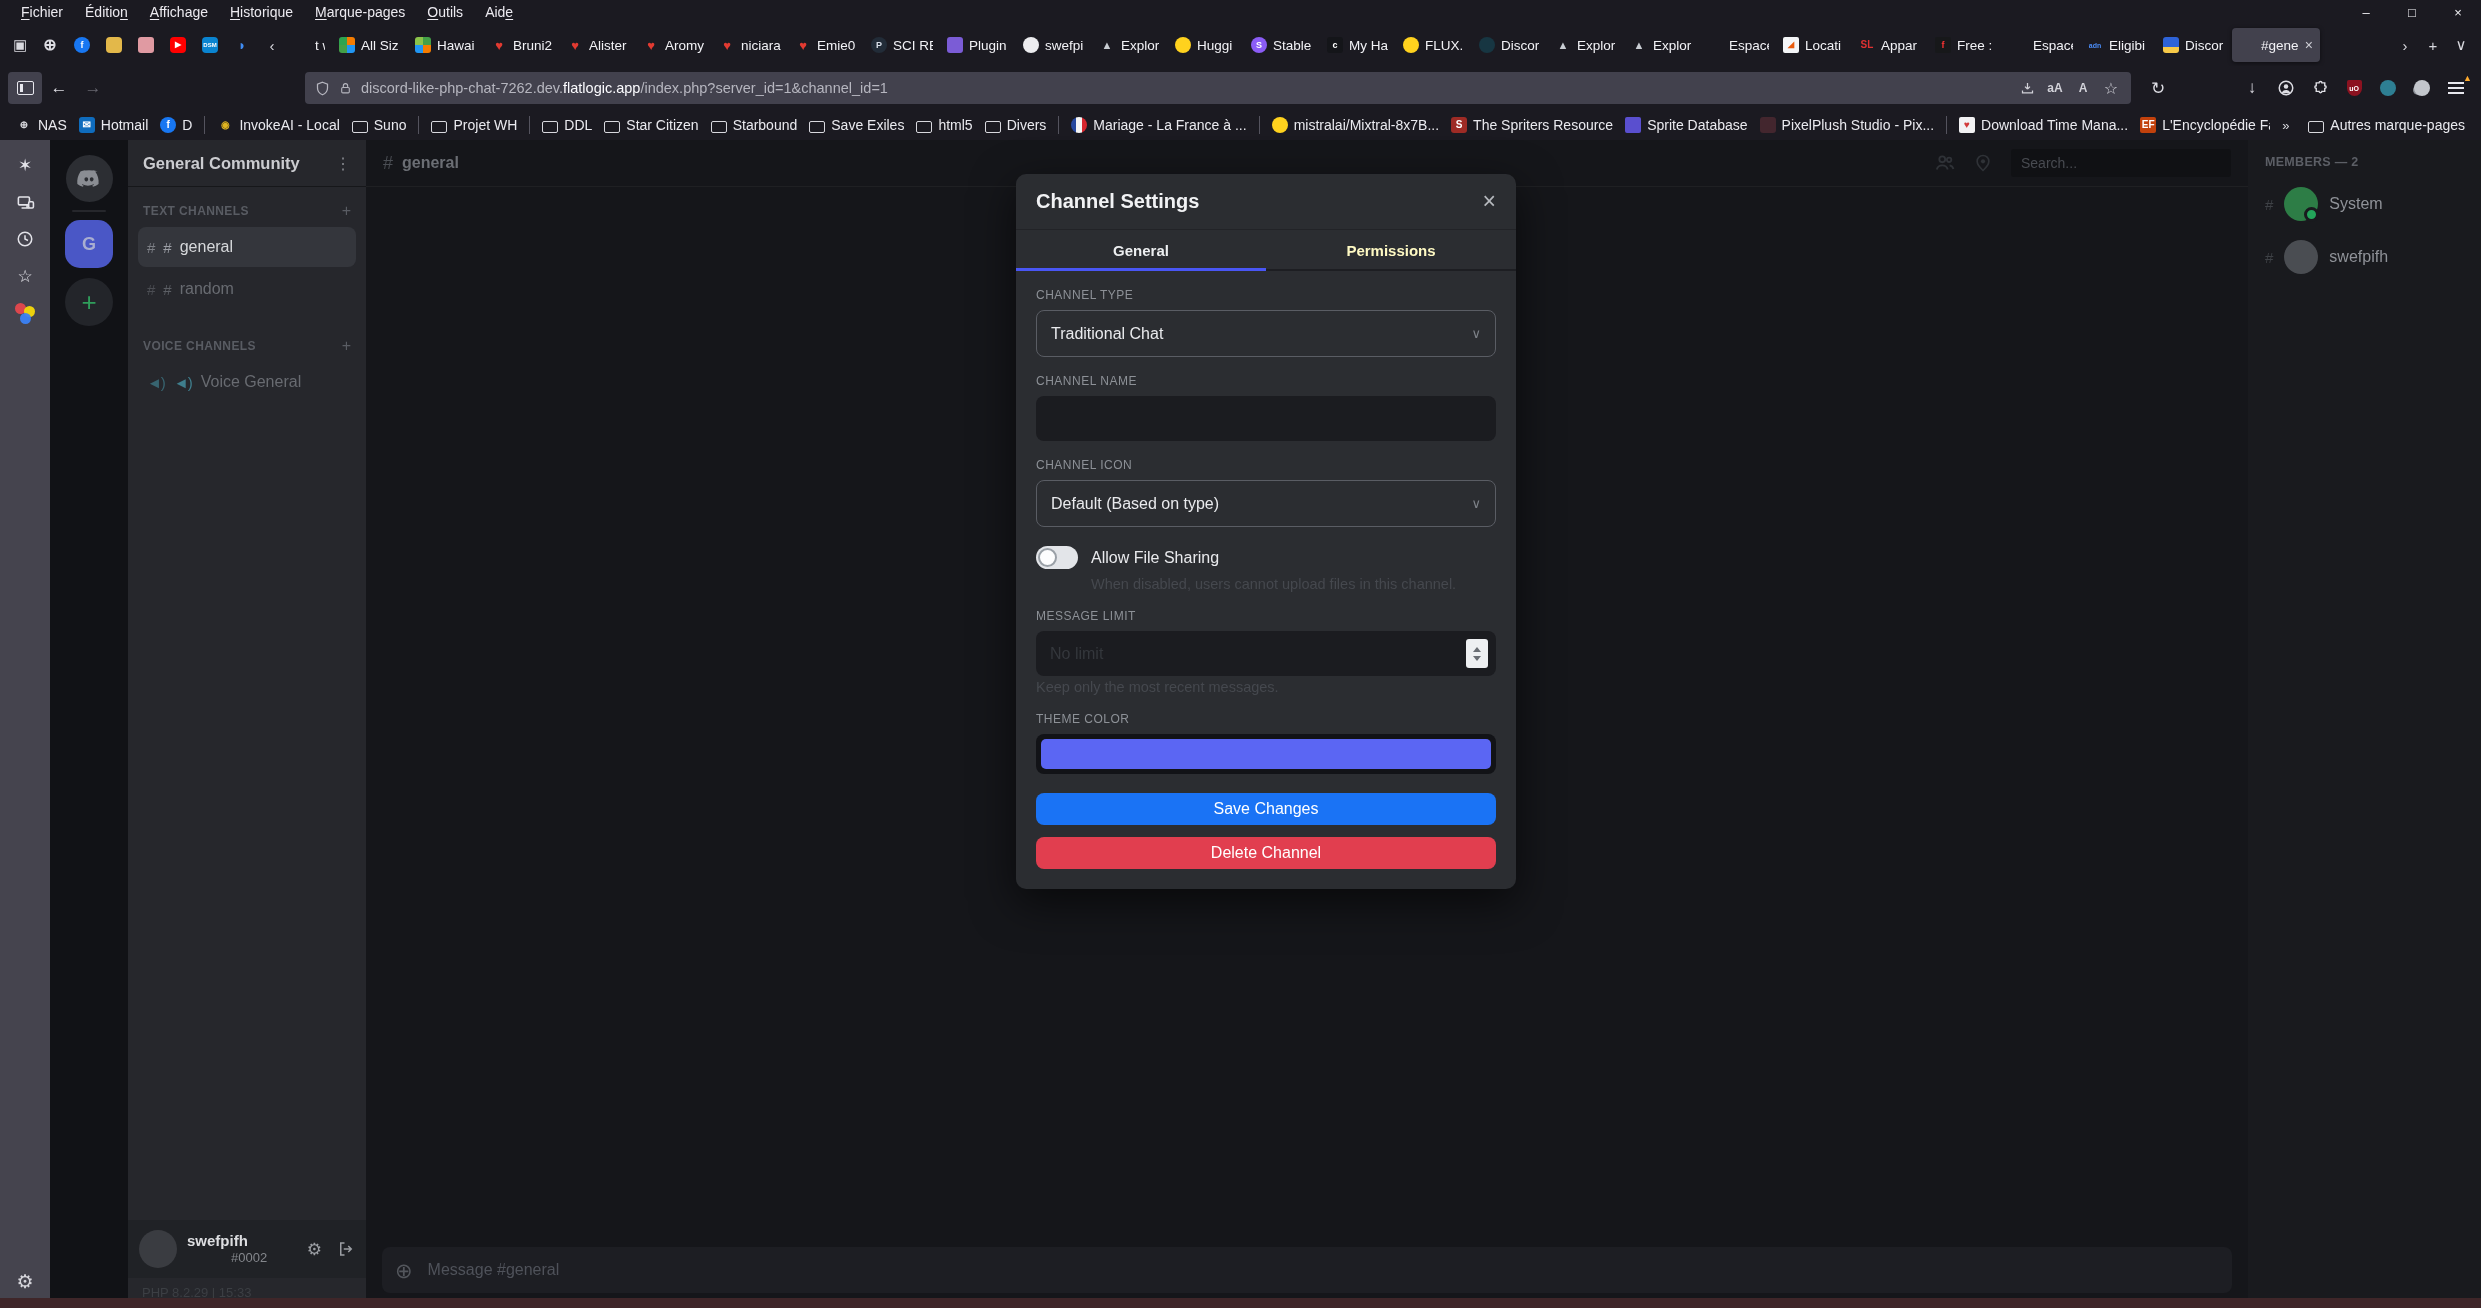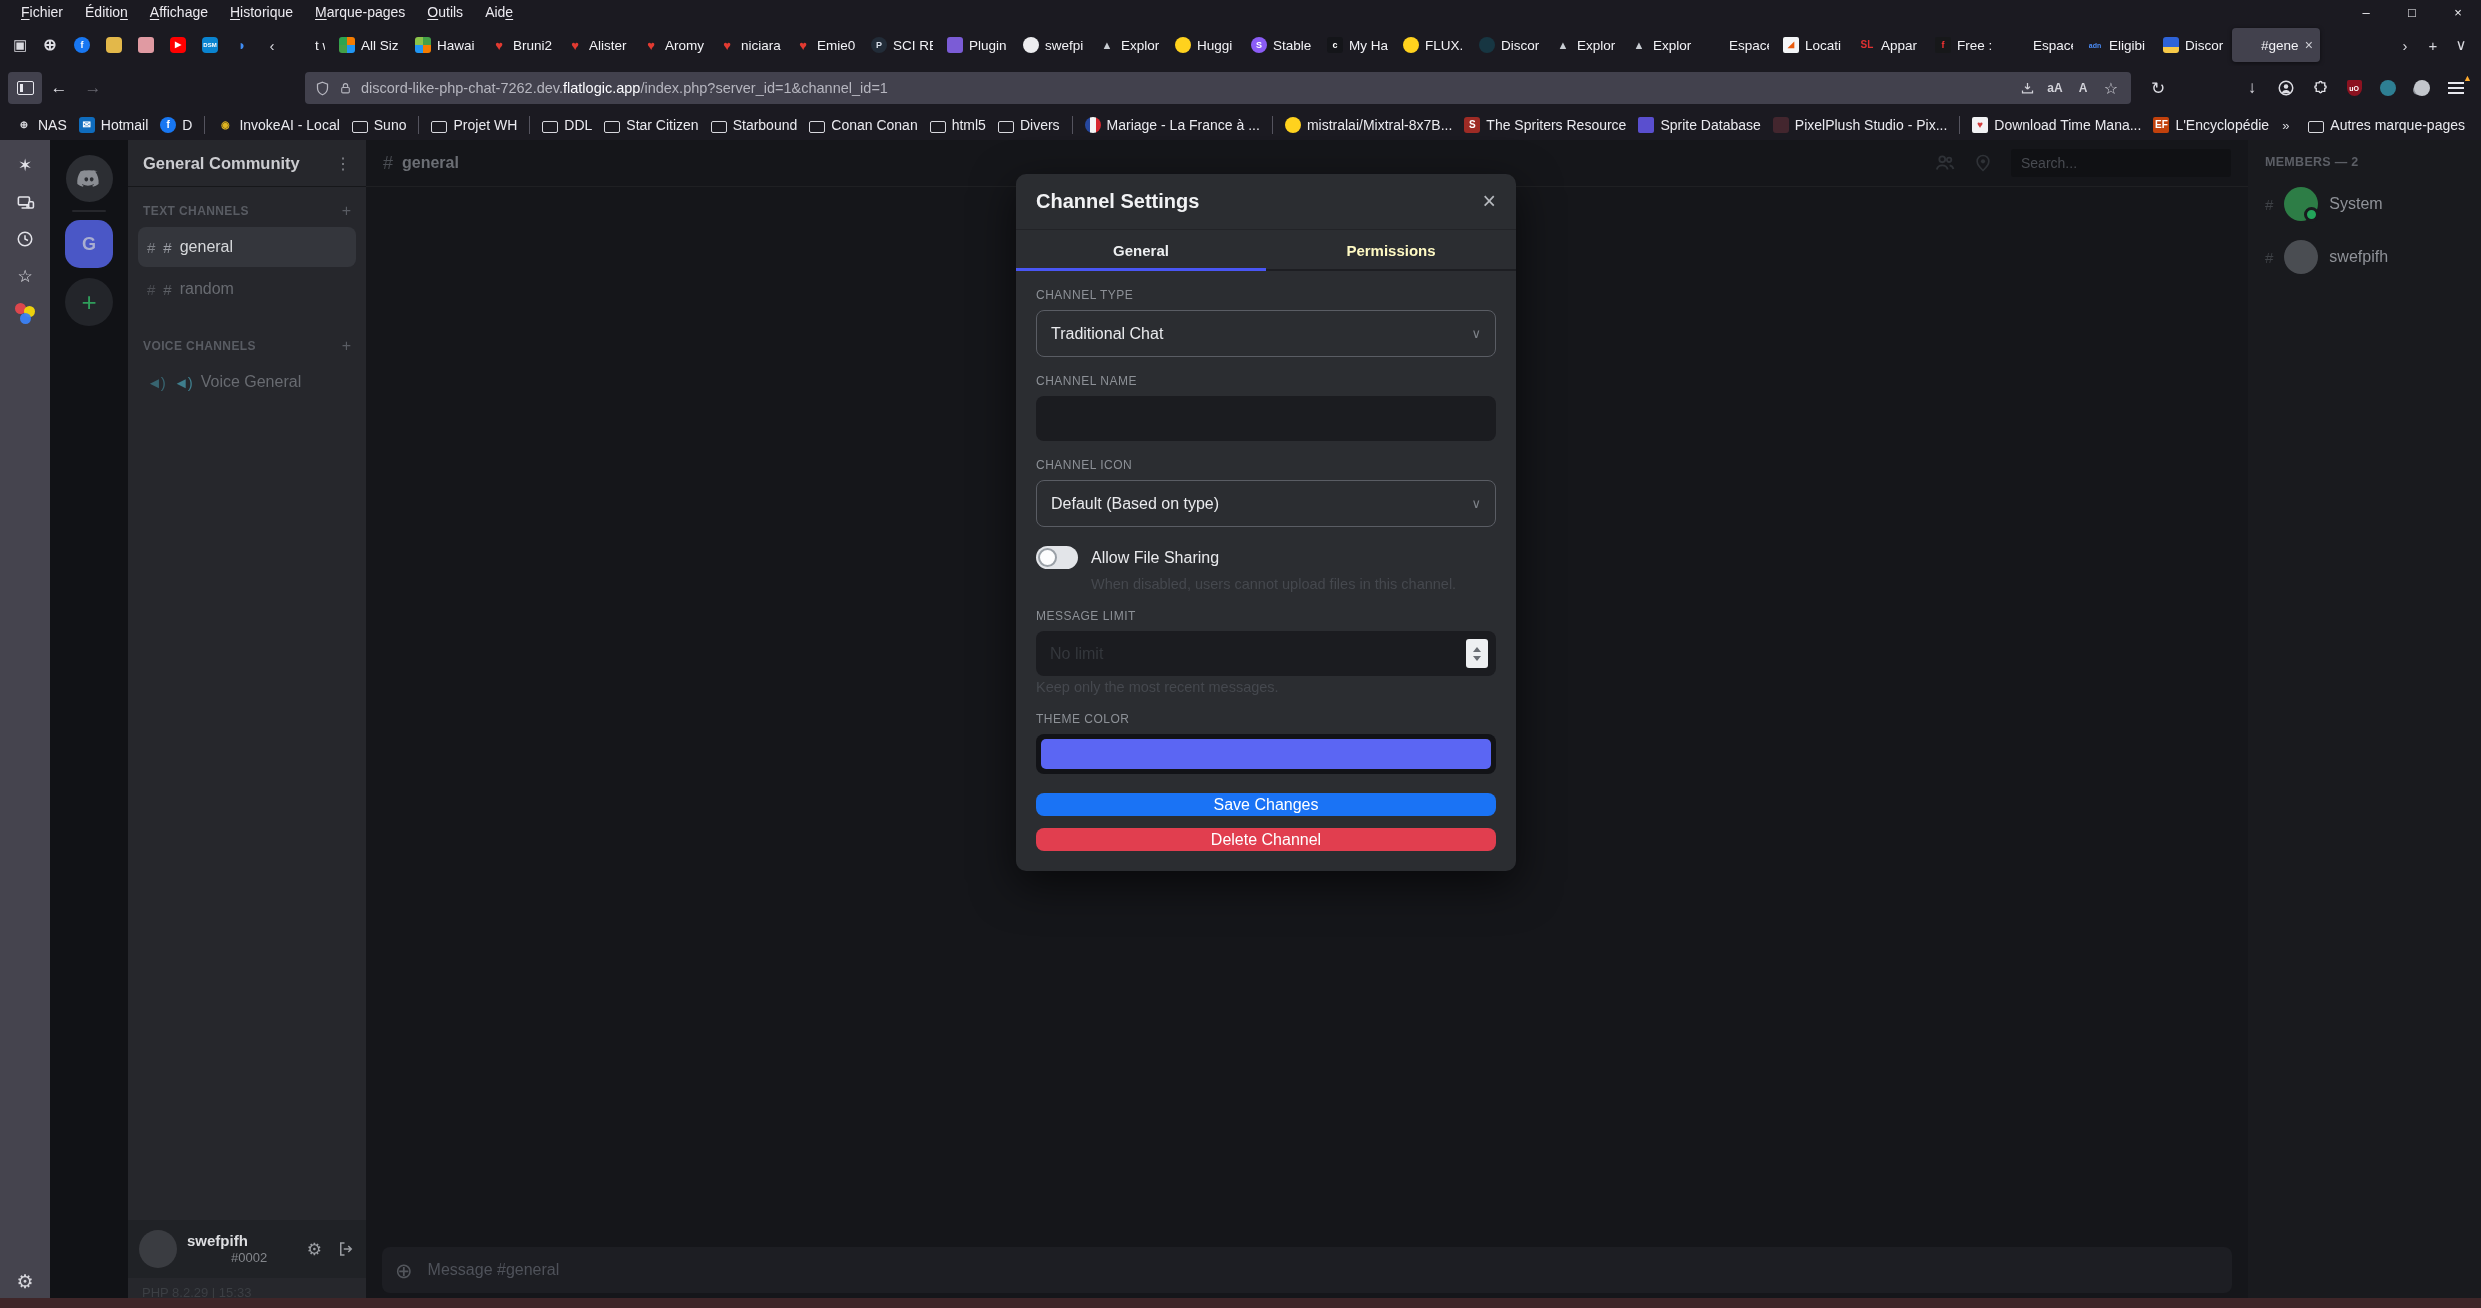--- a/index.html
+++ b/index.html
@@ -122,21 +122,21 @@
   .toggle-label{font-size:16px;color:#e9eaed;}
   .f-help{font-size:14.5px;color:#45484e;margin-top:3px;}
   .f-help.indent{margin-left:55px;}
   .f-number{position:relative;}
   .spinner{position:absolute;right:8px;top:8px;width:22px;height:29px;background:#eef0f2;border-radius:3px;display:flex;flex-direction:column;align-items:center;justify-content:center;gap:4px;}
   .spinner i{width:0;height:0;border-left:4px solid transparent;border-right:4px solid transparent;}
   .spinner .up{border-bottom:5px solid #6a6e74;}
   .spinner .dn{border-top:5px solid #6a6e74;}
   .f-color{height:40px;background:#121317;border-radius:8px;padding:5px;box-sizing:border-box;}
   .swatch{display:block;height:100%;border-radius:5px;}
-  .mo-btn{display:block;width:100%;height:23px;border:none;border-radius:8px;font-size:16px;color:#fff;margin-top:12px;font-family:inherit;cursor:pointer;}
+  .mo-btn{display:block;width:100%;height:32px;border:none;border-radius:8px;font-size:16px;color:#fff;margin-top:12px;font-family:inherit;cursor:pointer;}
   .mo-btn.first{margin-top:19px;}
   .mo-btn.clear{color:#262118;}
 </style>
 </head>
 <body>
 
 <div id="screen">
 
   <div class="menubar" able="false">
     <div class="menus">
@@ -425,21 +425,21 @@
         <div class="bm folder">
           <span class="bm-ico"></span>
           <span class="bm-label">Star Citizen</span>
         </div>
         <div class="bm folder">
           <span class="bm-ico"></span>
           <span class="bm-label">Starbound</span>
         </div>
         <div class="bm folder">
           <span class="bm-ico"></span>
-          <span class="bm-label">Conan Conan</span>
+          <span class="bm-label">Save Exiles</span>
         </div>
         <div class="bm folder">
           <span class="bm-ico"></span>
           <span class="bm-label">html5</span>
         </div>
         <div class="bm folder">
           <span class="bm-ico"></span>
           <span class="bm-label">Divers</span>
         </div>
         <div class="bm-sep">

